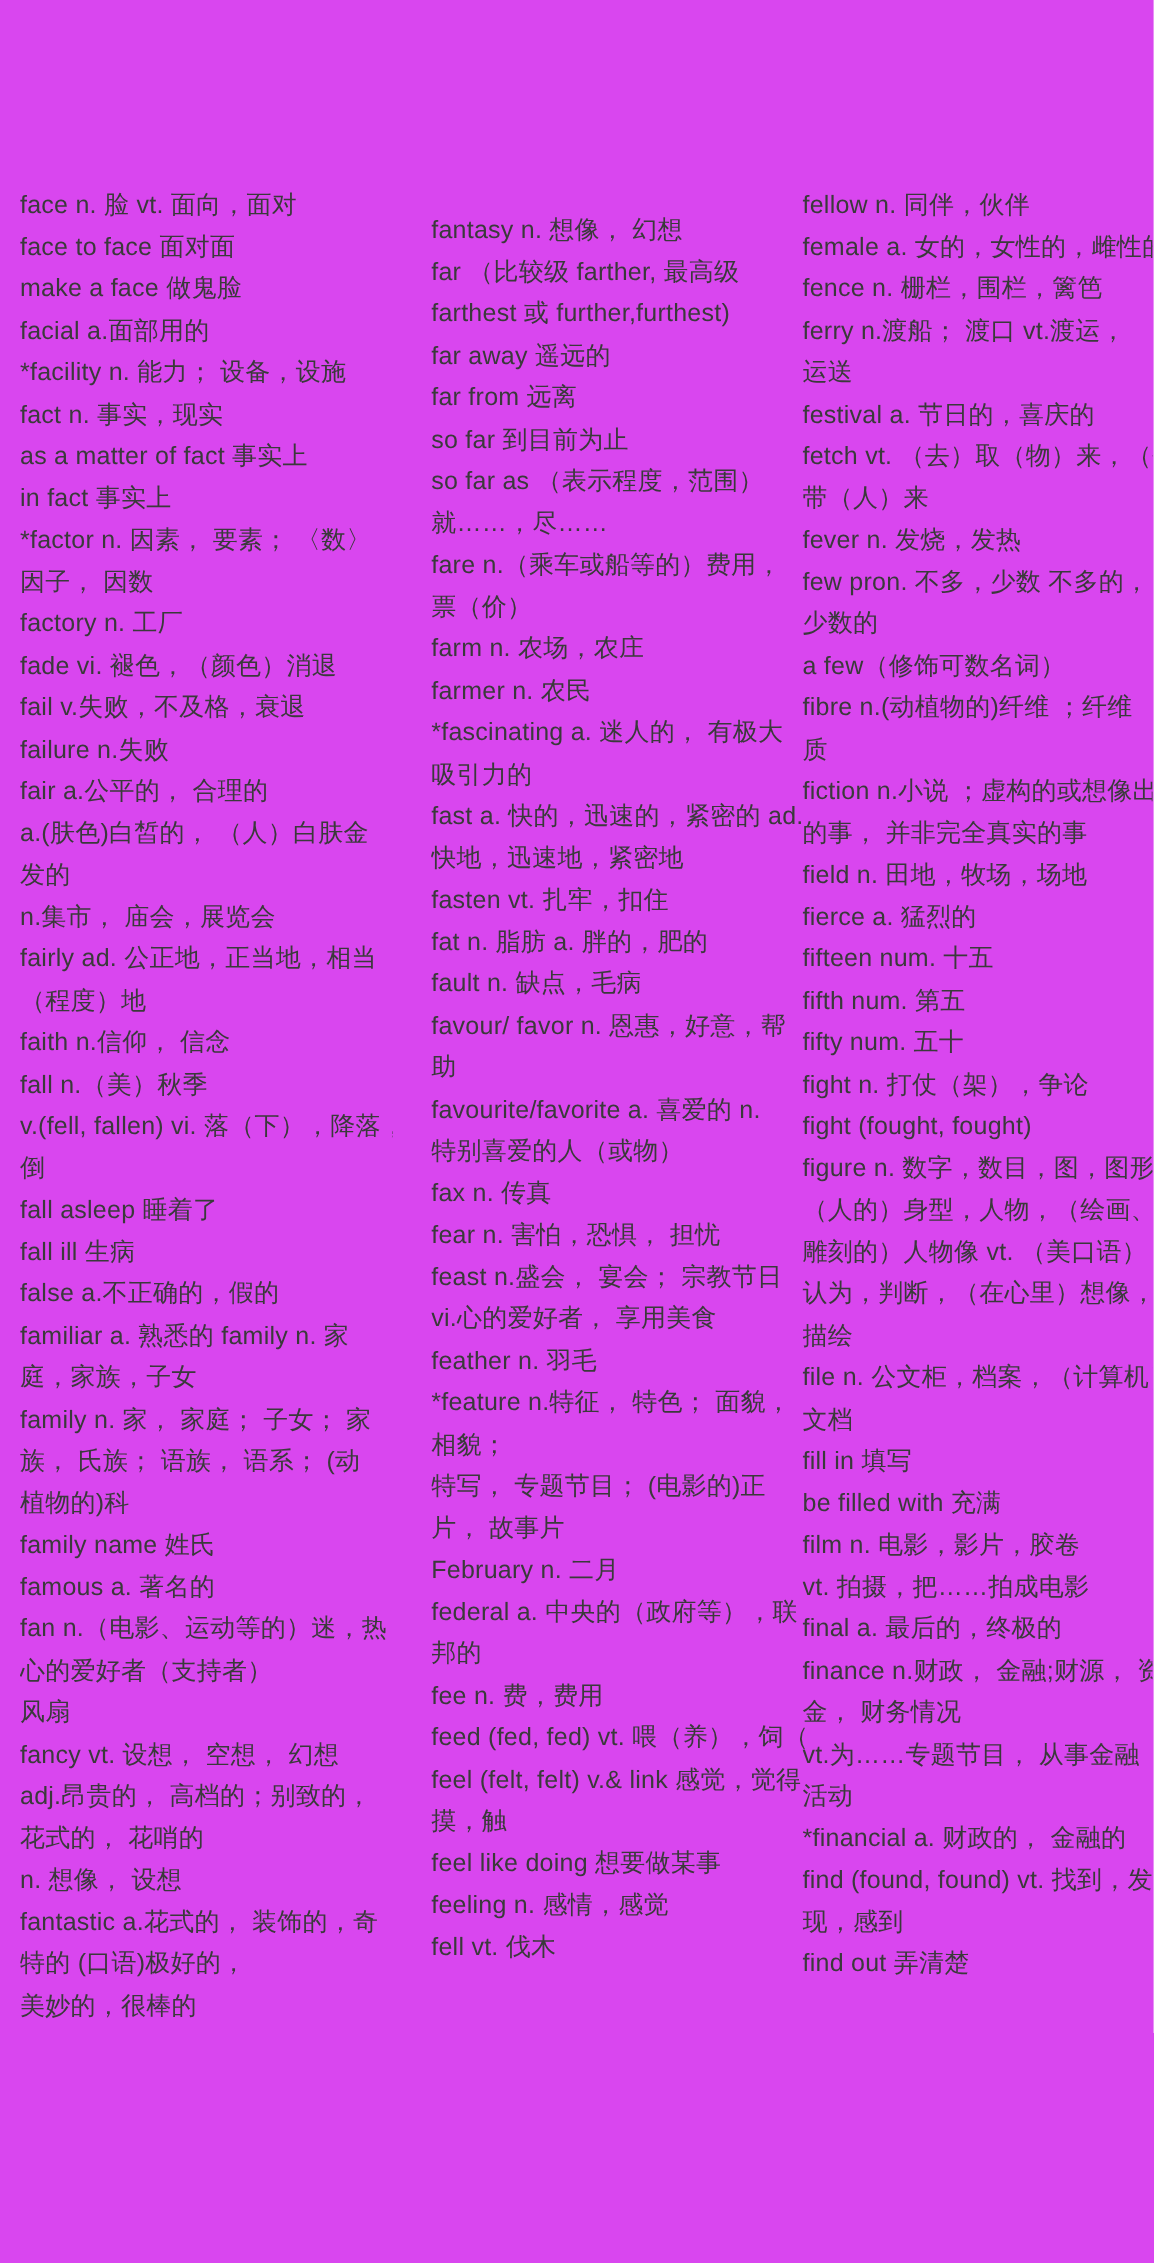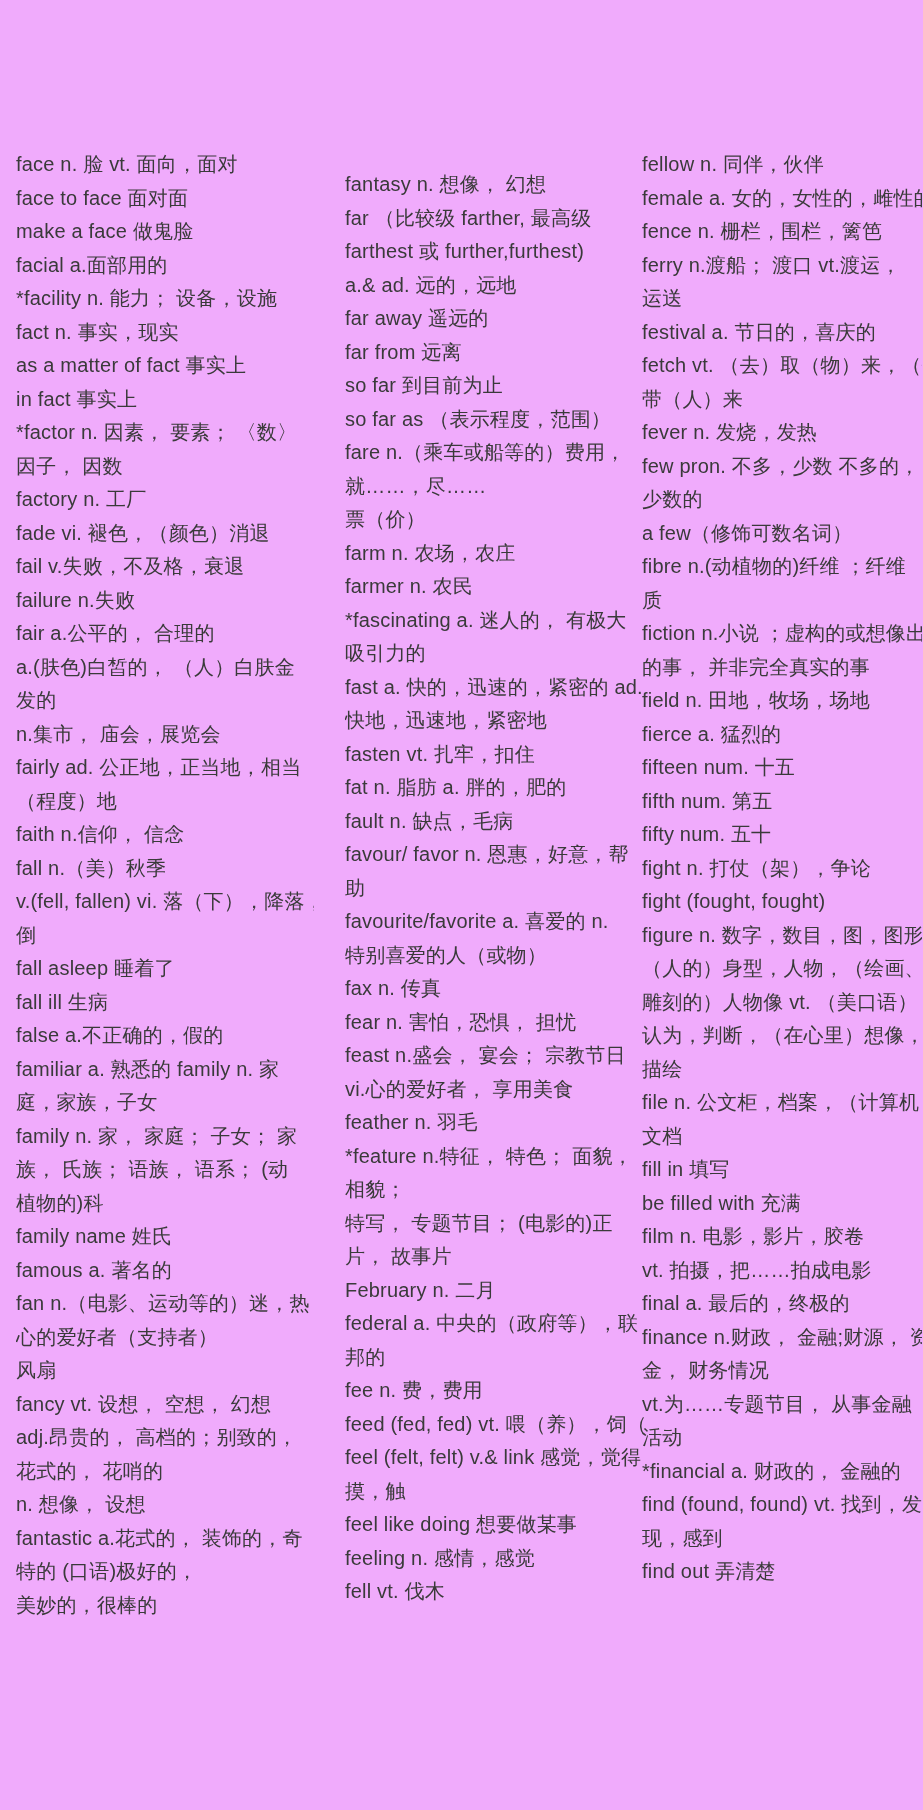--- a/index.html
+++ b/index.html
@@ -26,21 +26,21 @@
     font-size: 20px;
     letter-spacing: 0.2px;
   }
   .col-1 { left: 16px;  width: 298px; }
   .col-2 { left: 345px; width: 302px; margin-top: 20px; }
   .col-3 { left: 642px; width: 280px; }
 </style>
 </head>
 <body>
 
-<div class="page" style="background: #f0abfc; color: rgb(58, 58, 58);">
+<div class="page" style="background: #d946ef; color: rgb(58, 58, 58);">
   <div class="col col-1">
       <div class="line">face n. 脸  vt. 面向，面对</div>
       <div class="line">face to face 面对面</div>
       <div class="line">make a face 做鬼脸</div>
       <div class="line">facial a.面部用的</div>
       <div class="line">*facility n. 能力；  设备，设施</div>
       <div class="line">fact n. 事实，现实</div>
       <div class="line">as a matter of fact 事实上</div>
       <div class="line">in fact 事实上</div>
       <div class="line">*factor n. 因素， 要素； 〈数〉</div>
@@ -77,27 +77,26 @@
       <div class="line">花式的， 花哨的</div>
       <div class="line">n. 想像， 设想</div>
       <div class="line">fantastic a.花式的， 装饰的，奇</div>
       <div class="line">特的 (口语)极好的，</div>
       <div class="line">美妙的，很棒的</div>
     </div>
   <div class="col col-2">
       <div class="line">fantasy n. 想像， 幻想</div>
       <div class="line">far （比较级 farther, 最高级</div>
       <div class="line">farthest 或 further,furthest)</div>
-      <div class="line">a.&amp; ad. 远的，远地</div>
       <div class="line">far away 遥远的</div>
       <div class="line">far from 远离</div>
       <div class="line">so far 到目前为止</div>
       <div class="line">so far as （表示程度，范围）</div>
+      <div class="line">就……，尽……</div>
       <div class="line">fare n.（乘车或船等的）费用，</div>
-      <div class="line">就……，尽……</div>
       <div class="line">票（价）</div>
       <div class="line">farm n. 农场，农庄</div>
       <div class="line">farmer n. 农民</div>
       <div class="line">*fascinating a. 迷人的， 有极大</div>
       <div class="line">吸引力的</div>
       <div class="line">fast a. 快的，迅速的，紧密的 ad.</div>
       <div class="line">快地，迅速地，紧密地</div>
       <div class="line">fasten vt. 扎牢，扣住</div>
       <div class="line">fat n. 脂肪 a. 胖的，肥的</div>
       <div class="line">fault n. 缺点，毛病</div>

